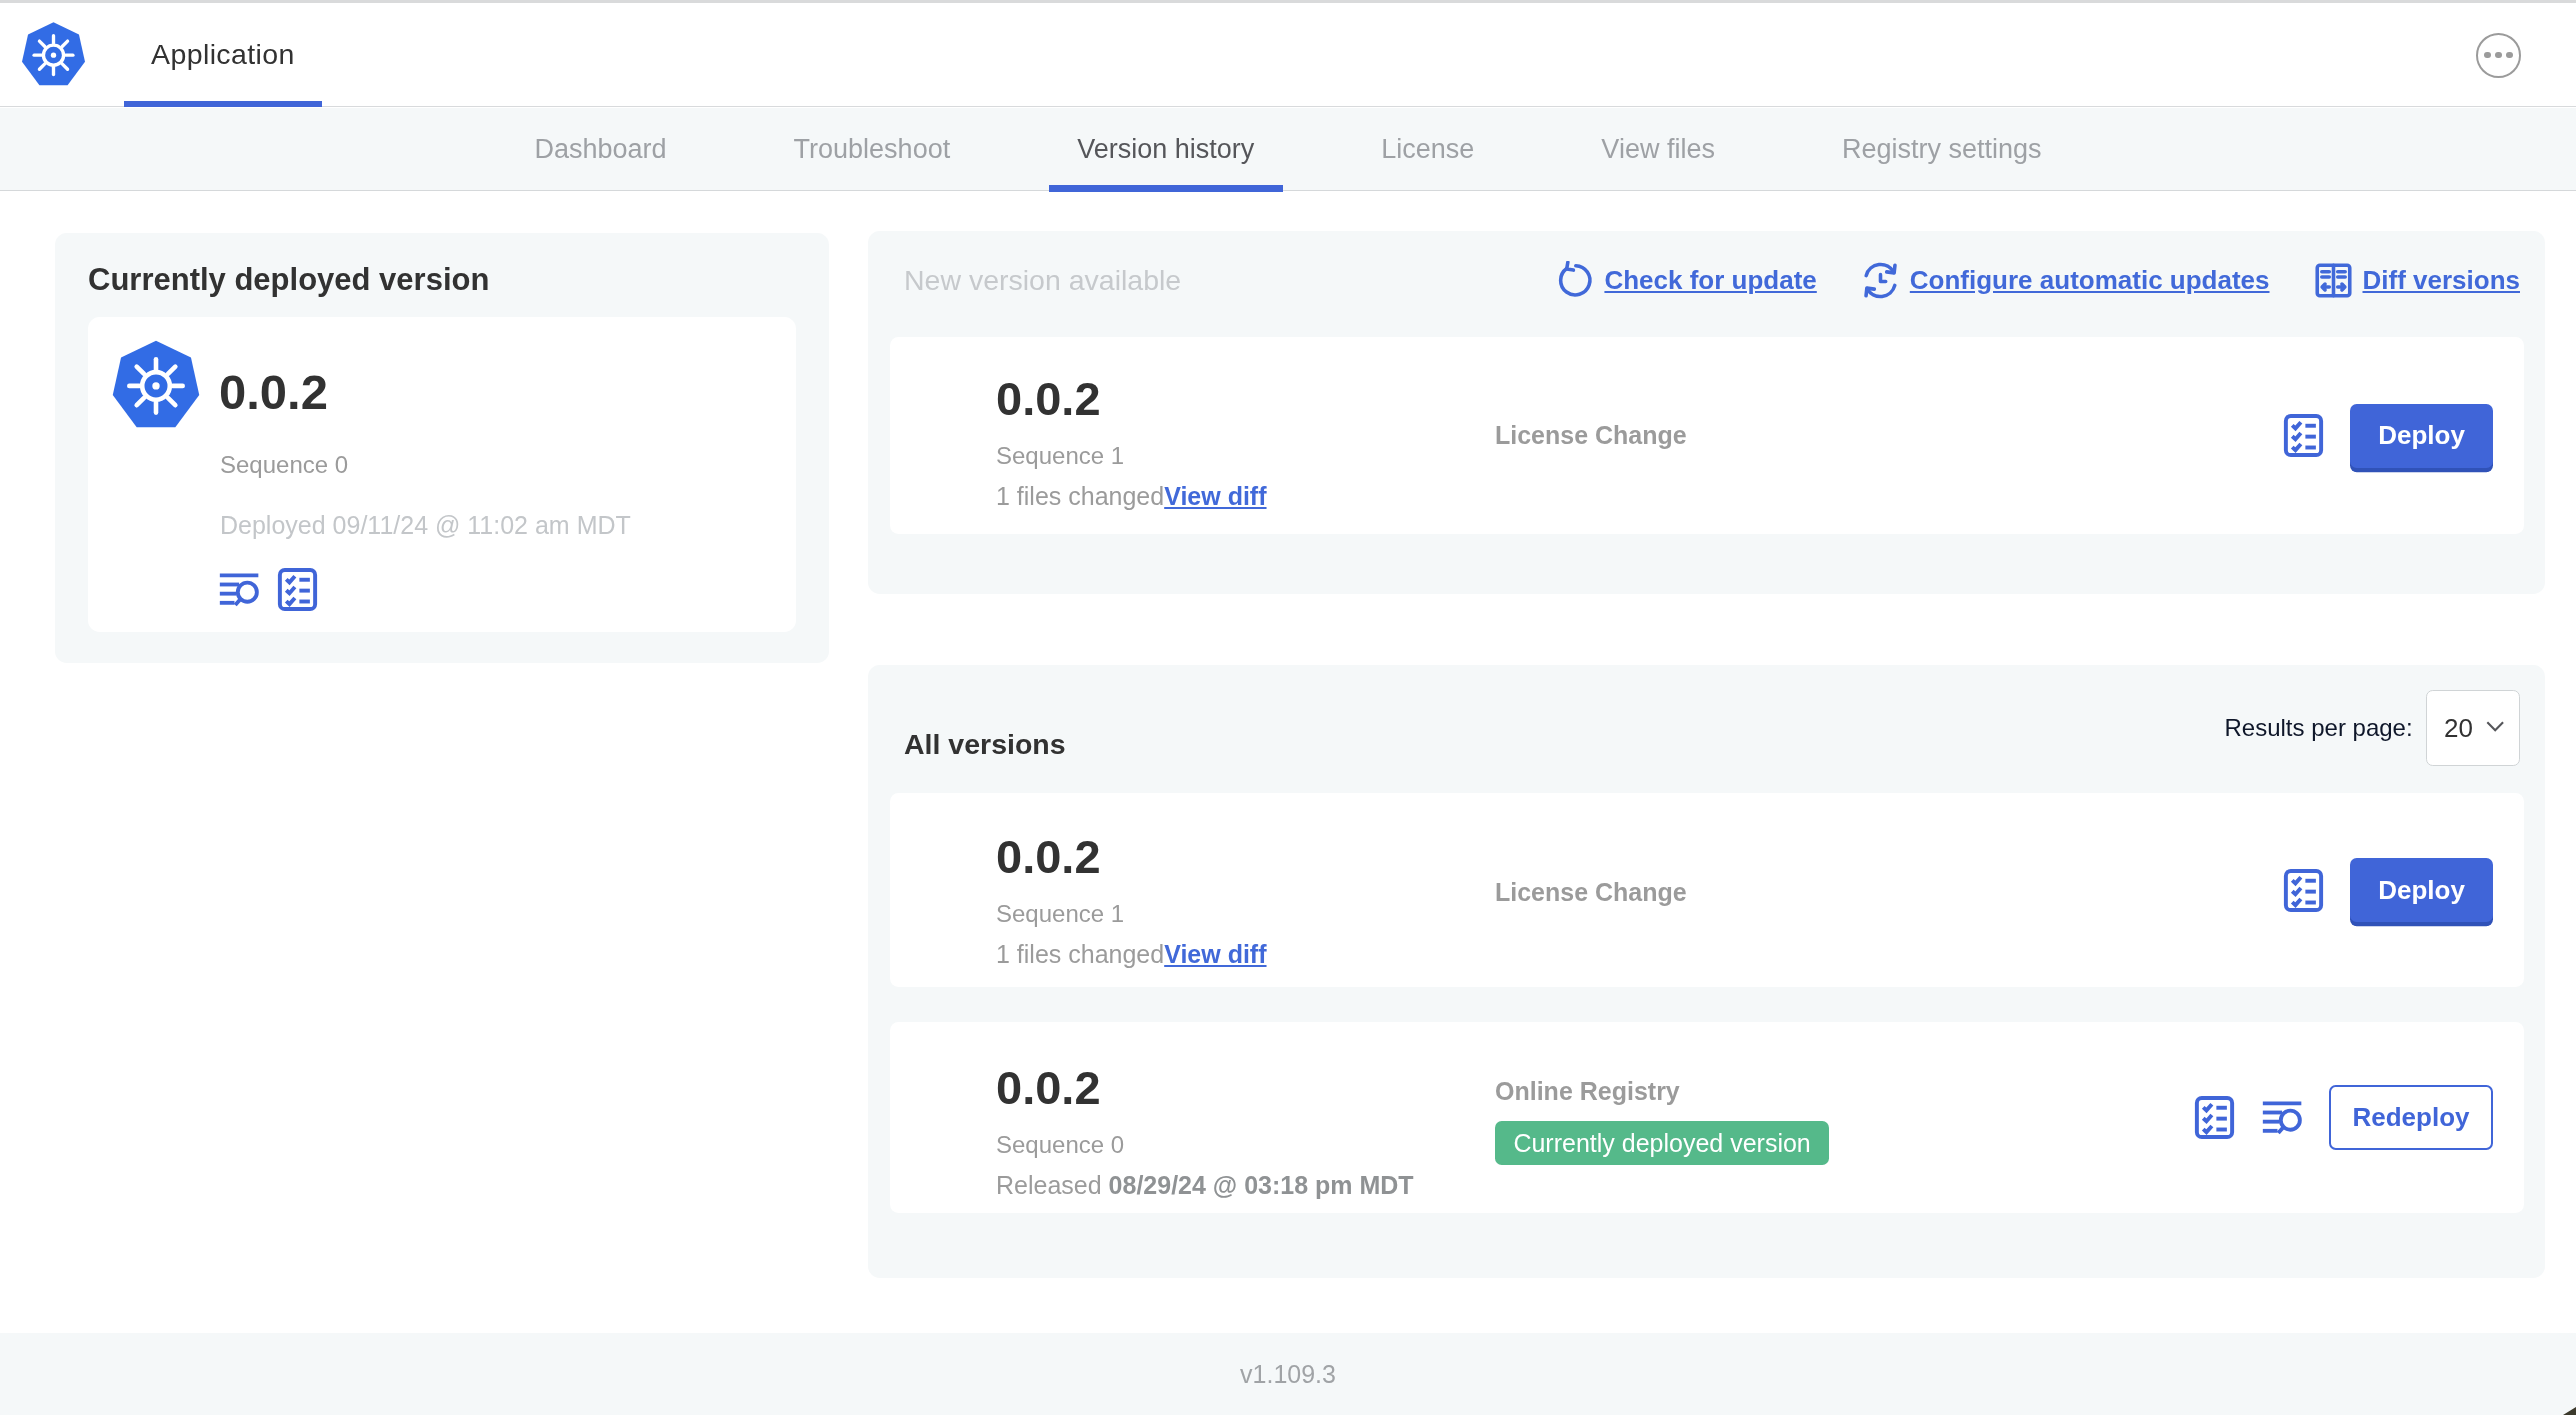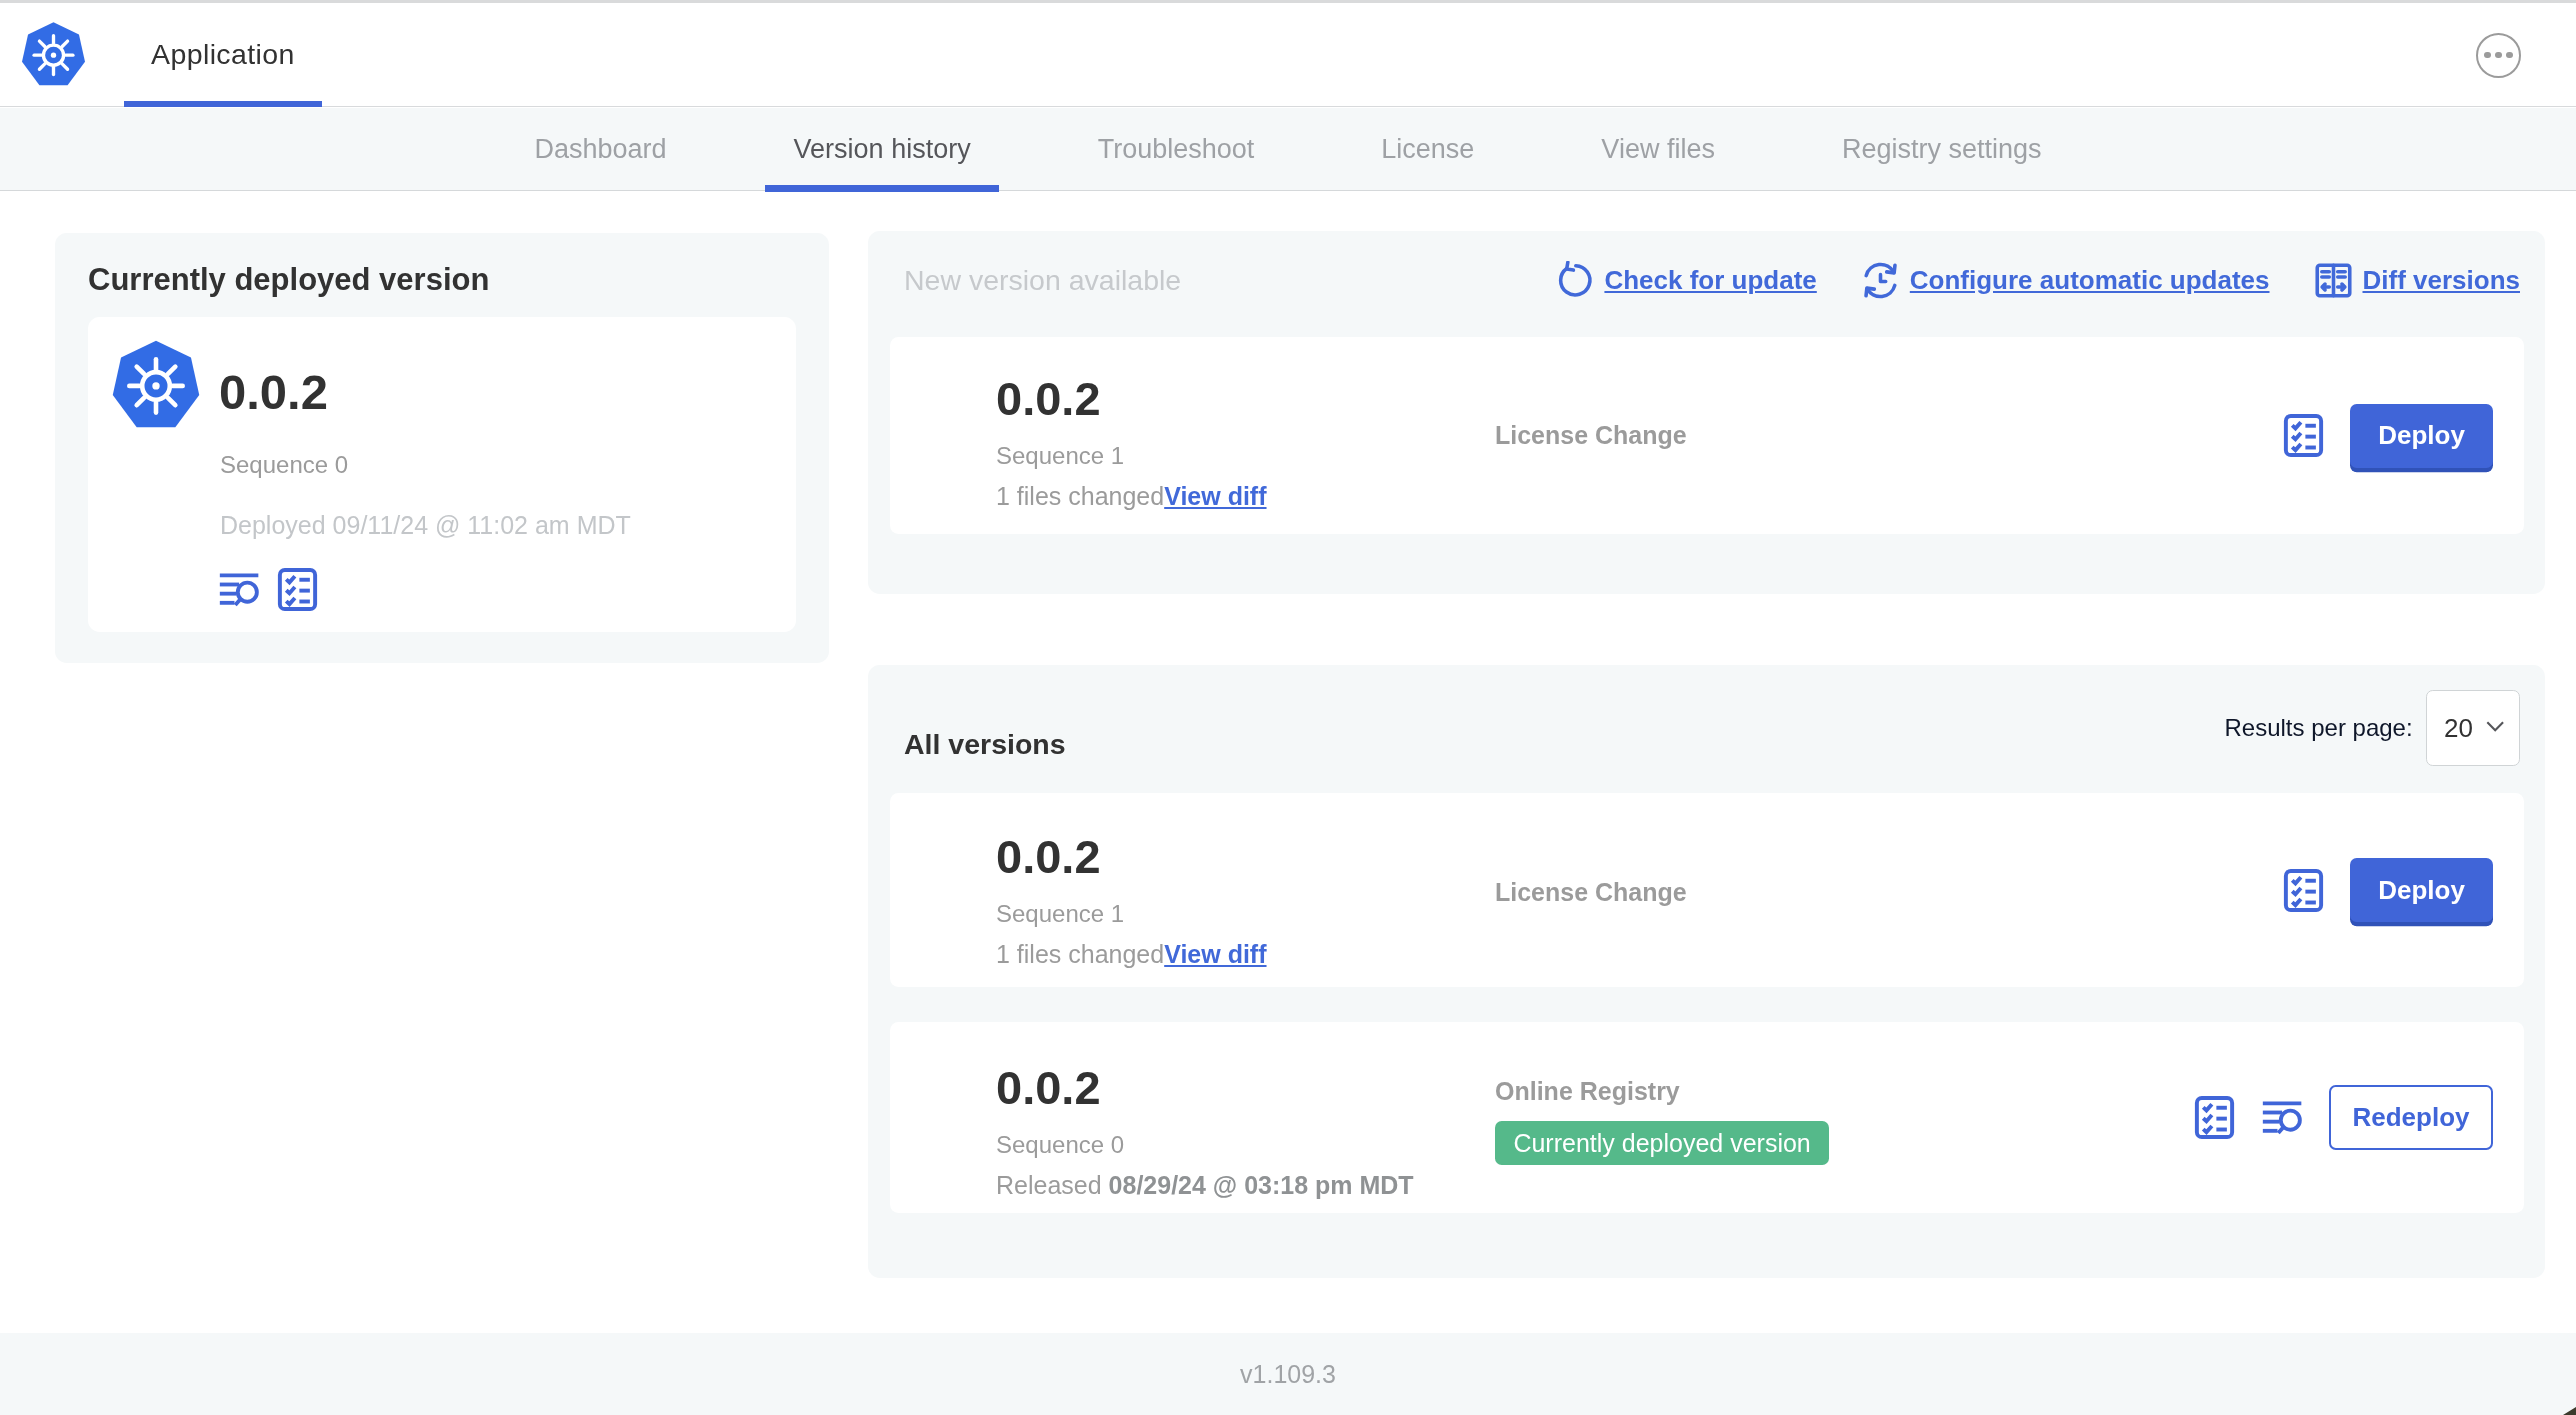--- a/index.html
+++ b/index.html
@@ -106,26 +106,26 @@
         <i></i>
         <i></i>
         <i></i>
       </div>
   </div>
 
   <div class="navbar">
     <div class="nav-tab">
         <span>Dashboard</span>
       </div>
+    <div class="nav-tab">
+        <span>Troubleshoot</span>
+      </div>
     <div class="nav-tab active">
         <span>Version history</span>
         <span class="active-bar"></span>
-      </div>
-    <div class="nav-tab">
-        <span>Troubleshoot</span>
       </div>
     <div class="nav-tab">
         <span>License</span>
       </div>
     <div class="nav-tab">
         <span>View files</span>
       </div>
     <div class="nav-tab">
         <span>Registry settings</span>
       </div>

